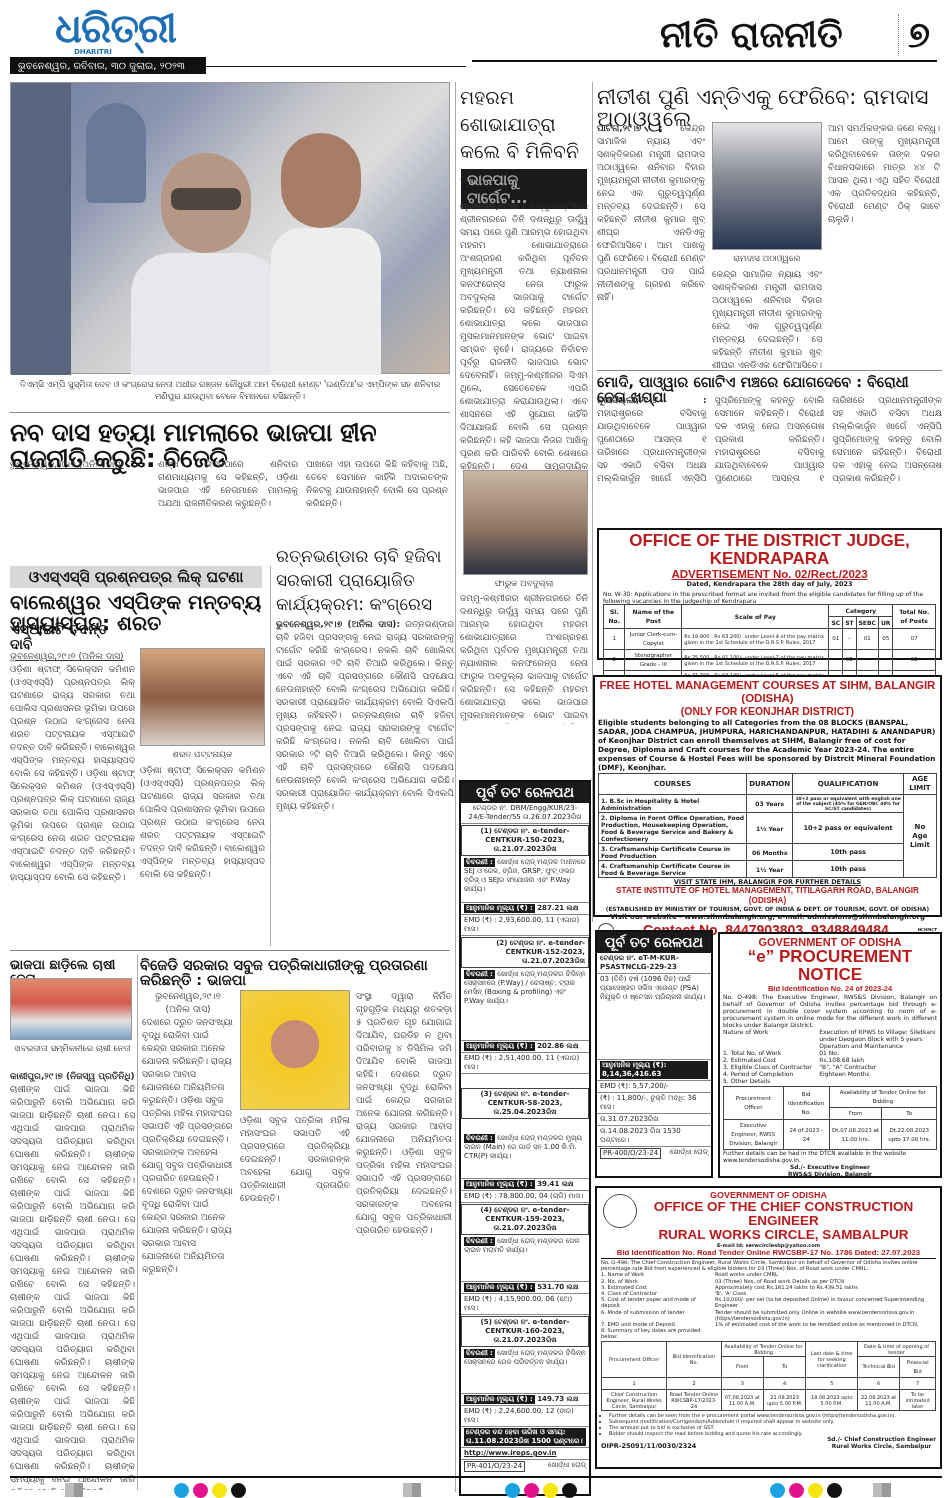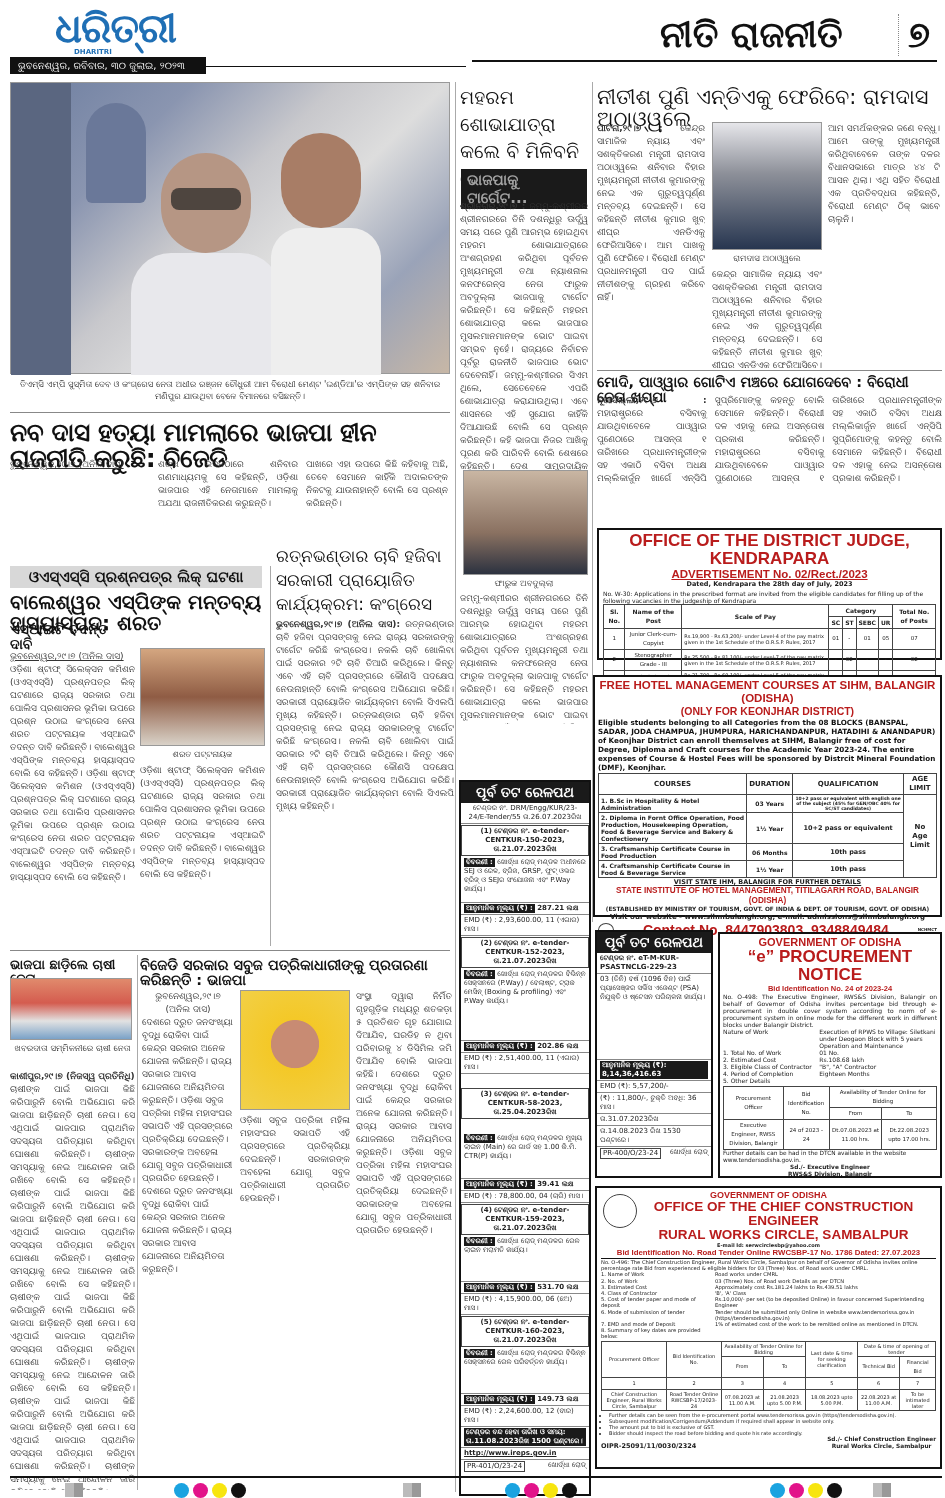--- a/index.html
+++ b/index.html
@@ -217,21 +217,21 @@
 </div>
 
 <div class="abs rail-box" style="left:459px;top:780px;width:132px;height:716px;overflow:hidden">
   <div class="rail-title">ପୂର୍ବ ତଟ ରେଳପଥ</div>
   <div class="rail-item" style="text-align:center">ଟେଣ୍ଡର ନଂ. DRM/Engg/KUR/23-24/E-Tender/55 ତା.26.07.2023ରିଖ</div>
   <div id="rail1-items">
       <div class="rail-item" style="text-align:center;font-weight:bold;border:1px solid #444;margin:1px 0">(1) ଟେଣ୍ଡର ନଂ. e-tender-CENTKUR-150-2023, ତା.21.07.2023ରିଖ</div>
       <div class="rail-item" style="height:46px;overflow:hidden"><span class="rail-dark">ବିବରଣୀ :</span> <span>ଖୋର୍ଦ୍ଧା ରୋଡ୍ ମଣ୍ଡଳ ଅଧୀନରେ SEJ ଓ ରେଳ, ବ୍ରିଜ, GRSP, ଫୁଟ୍ ଓଭର ବ୍ରିଜ୍ ଓ SEJର ସଂଯୋଜନା ଏବଂ P.Way କାର୍ଯ୍ୟ।</span></div>
       <div class="rail-item"><span class="rail-dark">ଆନୁମାନିକ ମୂଲ୍ୟ (₹) :</span> <b>287.21 ଲକ୍ଷ</b></div>
       <div class="rail-item"><span>EMD (₹) : 2,93,600.00</span>, <span>11 (ଏଗାର) ମାସ।</span></div>
-      <div class="rail-item" style="text-align:center;font-weight:bold;border:1px solid #444;margin:1px 0">(2) ଟେଣ୍ଡର ନଂ. e-tender-CENTKUR-152-2023, ତା.21.07.2023ରିଖ</div>
+      <div class="rail-item" style="text-align:right;font-weight:bold;border:1px solid #444;margin:1px 0">(2) ଟେଣ୍ଡର ନଂ. e-tender-CENTKUR-152-2023, ତା.21.07.2023ରିଖ</div>
       <div class="rail-item" style="height:72px;overflow:hidden"><span class="rail-dark">ବିବରଣୀ :</span> <span>ଖୋର୍ଦ୍ଧା ରୋଡ୍ ମଣ୍ଡଳର ବିଭିନ୍ନ ସେକ୍ସନରେ (P.Way) / ବେଲାଷ୍ଟ, ଟ୍ରାକ ମେସିନ୍ (Boxing &amp; profiling) ଏବଂ P.Way କାର୍ଯ୍ୟ।</span></div>
       <div class="rail-item"><span class="rail-dark">ଆନୁମାନିକ ମୂଲ୍ୟ (₹) :</span> <b>202.86 ଲକ୍ଷ</b></div>
       <div class="rail-item"><span>EMD (₹) : 2,51,400.00</span>, <span>11 (ଏଗାର) ମାସ।</span></div>
       <div class="rail-item" style="text-align:center;font-weight:bold;border:1px solid #444;margin:14px 0">(3) ଟେଣ୍ଡର ନଂ. e-tender-CENTKUR-58-2023, ତା.25.04.2023ରିଖ</div>
       <div class="rail-item" style="height:46px;overflow:hidden"><span class="rail-dark">ବିବରଣୀ :</span> <span>ଖୋର୍ଦ୍ଧା ରୋଡ୍ ମଣ୍ଡଳର ମୁଖ୍ୟ ଲାଇନ (Main) ରେ ଗାର୍ଡ ସହ 1.00 କି.ମି. CTR(P) କାର୍ଯ୍ୟ।</span></div>
       <div class="rail-item"><span class="rail-dark">ଆନୁମାନିକ ମୂଲ୍ୟ (₹) :</span> <b>39.41 ଲକ୍ଷ</b></div>
       <div class="rail-item"><span>EMD (₹) : 78,800.00</span>, <span>04 (ଚାରି) ମାସ।</span></div>
       <div class="rail-item" style="text-align:center;font-weight:bold;border:1px solid #444;margin:1px 0">(4) ଟେଣ୍ଡର ନଂ. e-tender-CENTKUR-159-2023, ତା.21.07.2023ରିଖ</div>
       <div class="rail-item" style="height:46px;overflow:hidden"><span class="rail-dark">ବିବରଣୀ :</span> <span>ଖୋର୍ଦ୍ଧା ରୋଡ୍ ମଣ୍ଡଳର ରେଳ ଲାଇନ ମରାମତି କାର୍ଯ୍ୟ।</span></div>
       <div class="rail-item"><span class="rail-dark">ଆନୁମାନିକ ମୂଲ୍ୟ (₹) :</span> <b>531.70 ଲକ୍ଷ</b></div>

